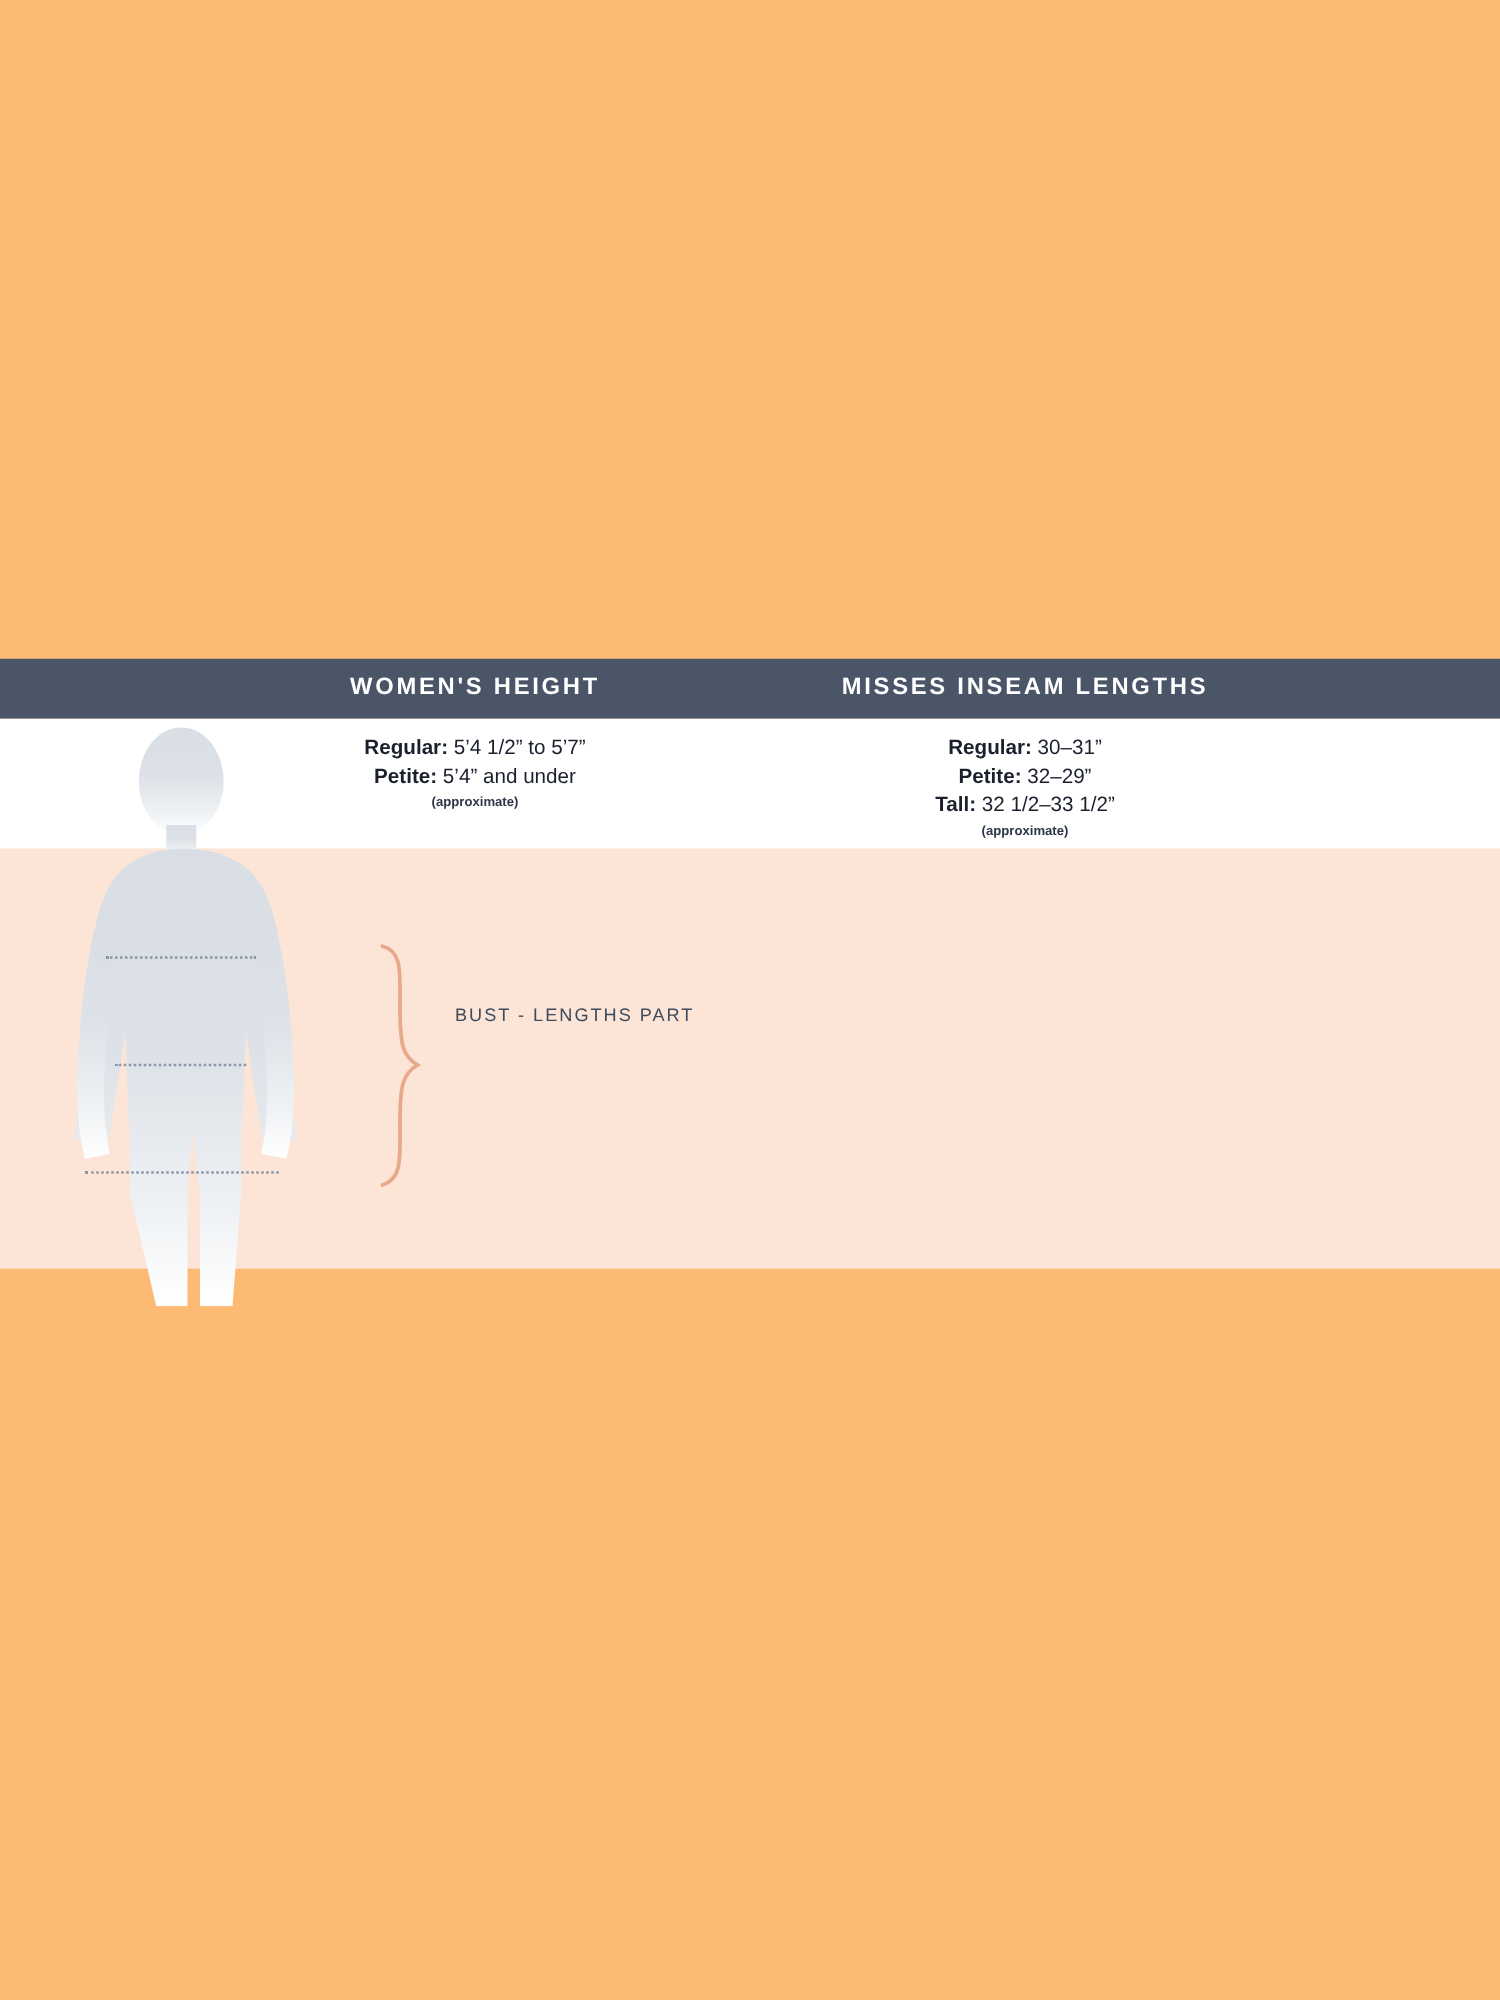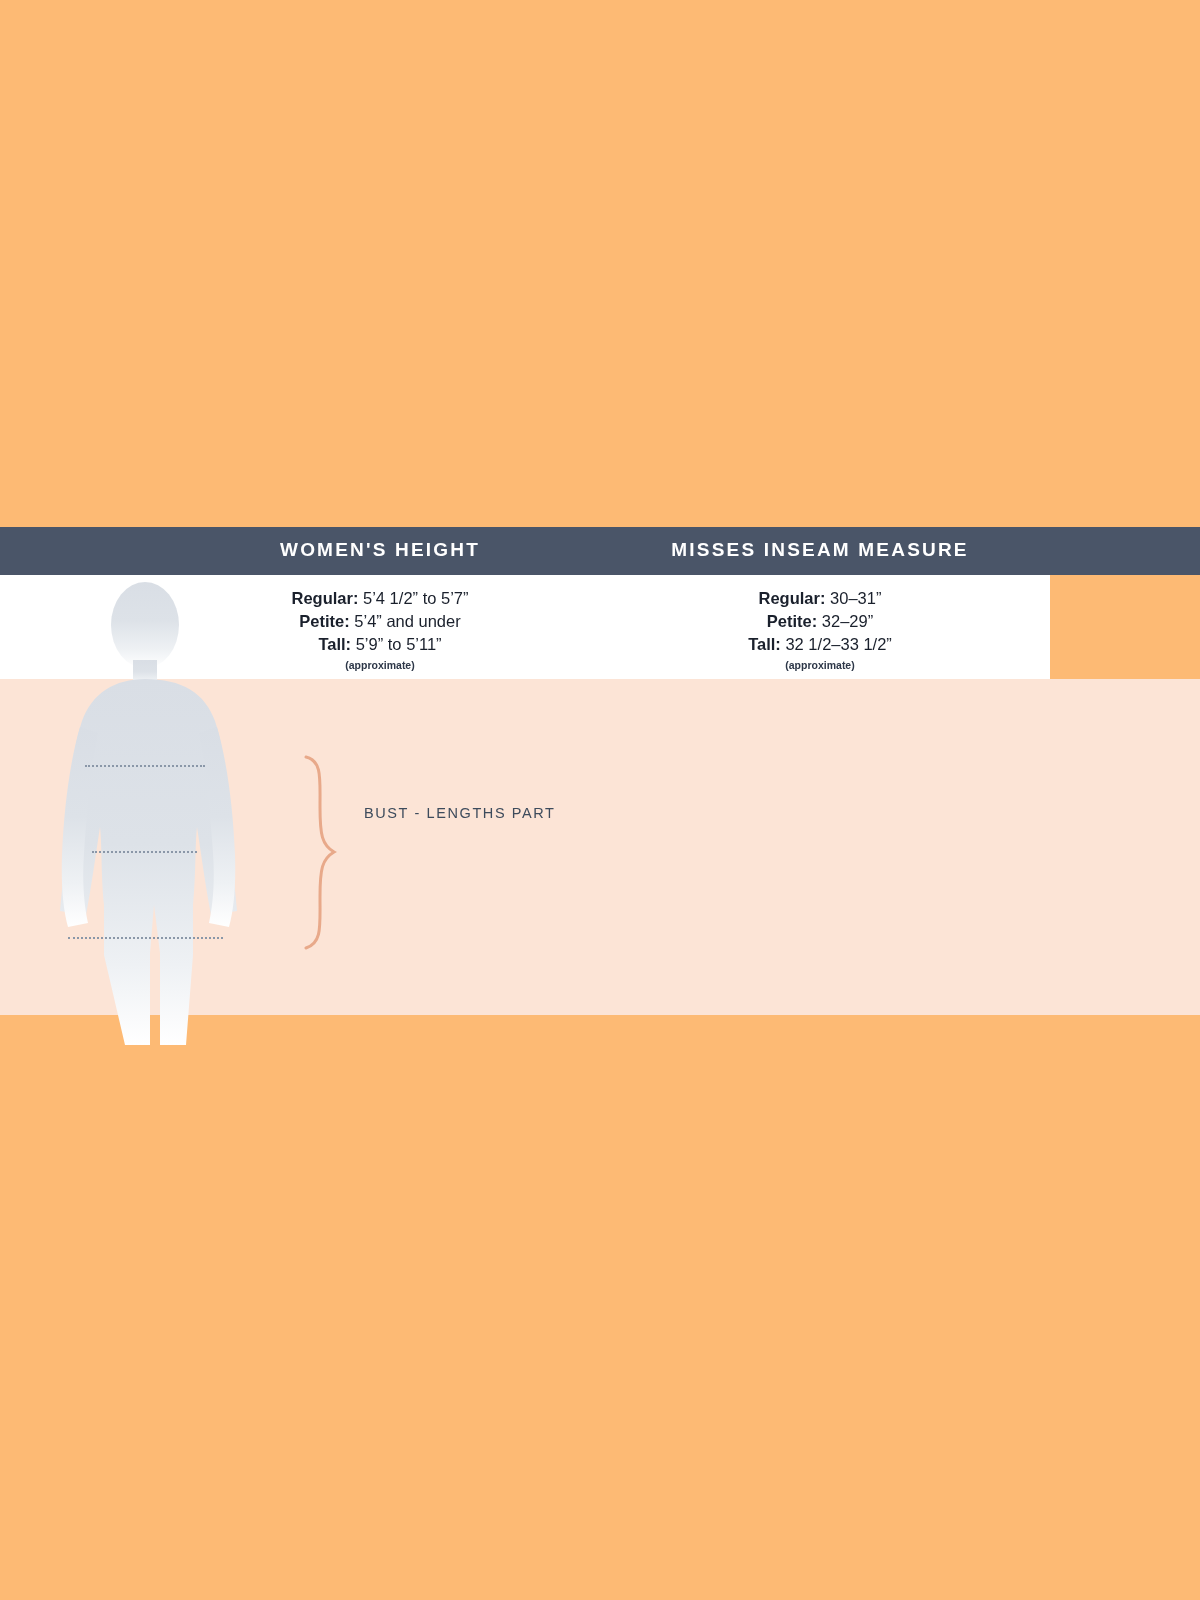--- a/index.html
+++ b/index.html
@@ -54,21 +54,21 @@
     left: 610px;
     width: 420px;
     top: 12px;
   }
 
   
   .info-strip {
     position: absolute;
     left: 0;
     top: 575px;
-    width: 1050px;
+    width: 1200px;
     height: 104px;
     background: #ffffff;
   }
   .info-col {
     position: absolute;
     top: 12px;
     text-align: center;
     color: #2d3748;
   }
   .info-col.left { left: 180px; width: 400px; }
@@ -187,36 +187,32 @@
 </style>
 </head>
 <body>
 
 <div class="sheet">
 
   <div class="peach-panel"></div>
 
   <div class="header-bar">
     <div class="header-cell left">WOMEN'S HEIGHT</div>
-    <div class="header-cell right">MISSES INSEAM MEASURE</div>
+    <div class="header-cell right">MISSES INSEAM LENGTHS</div>
   </div>
 
   <div class="info-strip">
     <div class="info-col left">
       <div class="info-line">
         <b>Regular:</b>
         <span>5’4 1/2” to 5’7”</span>
       </div>
       <div class="info-line">
         <b>Petite:</b>
         <span>5’4” and under</span>
-      </div>
-      <div class="info-line">
-        <b>Tall:</b>
-        <span>5’9” to 5’11”</span>
       </div>
       <div class="approx">(approximate)</div>
     </div>
 
     <div class="info-col right">
       <div class="info-line">
         <b>Regular:</b>
         <span>30–31”</span>
       </div>
       <div class="info-line">

